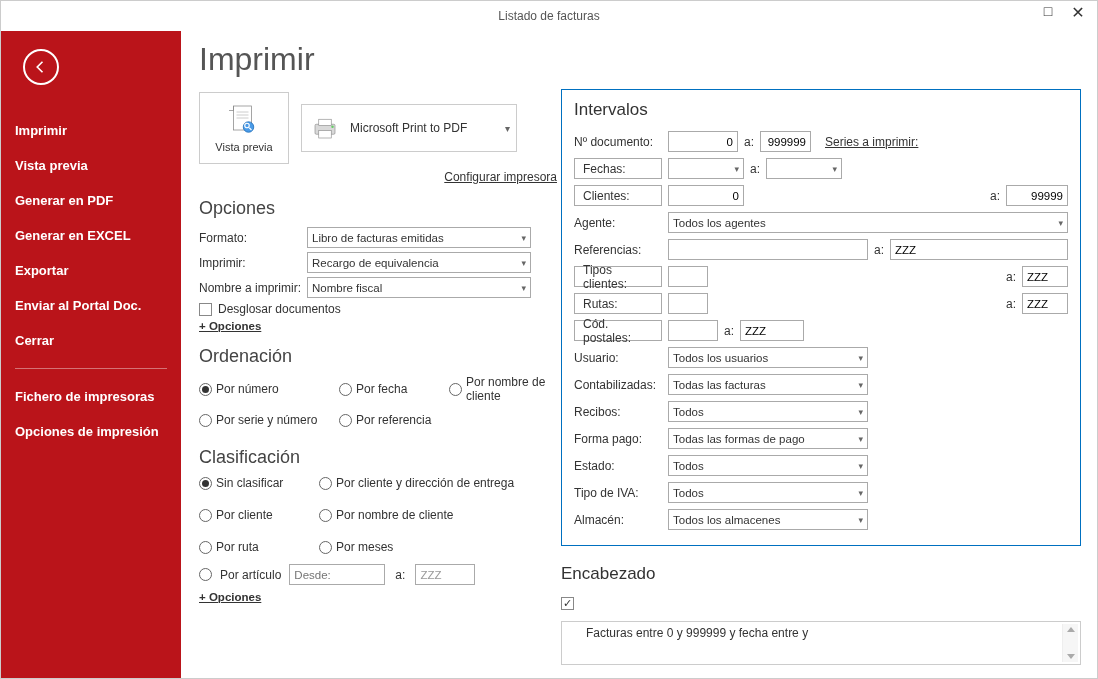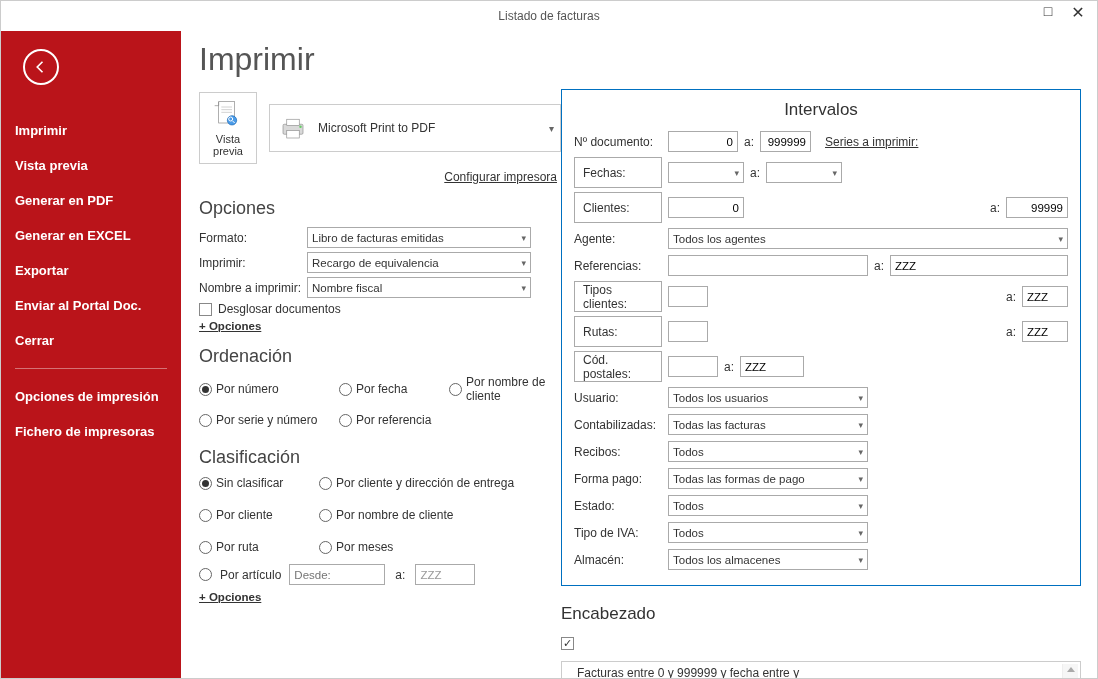--- a/index.html
+++ b/index.html
@@ -12,47 +12,47 @@
 .sidebar { width: 180px; background: #ba141a; color: #fff; padding-top: 18px; padding-left: 0; }
 .back-btn { width: 36px; height: 36px; border: 2px solid #fff; border-radius: 50%; margin-left: 22px; display: flex; align-items: center; justify-content: center; margin-bottom: 28px; }
 .back-btn svg { width: 18px; height: 18px; }
 .side-item { padding: 10px 14px; font-size: 13px; font-weight: 600; cursor: pointer; }
 .side-sep { border-top: 1px solid rgba(255,255,255,0.4); margin: 10px 14px; }
 .content { flex: 1; padding: 10px 18px 0 18px; overflow: hidden; }
 h1.page-title { font-size: 32px; font-weight: 300; color: #555; margin-bottom: 14px; }
 .topcards { display: flex; gap: 12px; align-items: flex-start; }
 .card-btn { border: 1px solid #ccc; padding: 6px 10px; text-align: center; width: 90px; height: 72px; display: flex; flex-direction: column; align-items: center; justify-content: center; gap: 2px; }
 .card-btn-label { font-size: 11px; }
-.printer-select { border: 1px solid #ccc; height: 48px; width: 292px; display: flex; align-items: center; padding: 0 8px; gap: 10px; position: relative; margin-top: 12px; }
+.printer-select { border: 1px solid #ccc; height: 48px; width: 216px; display: flex; align-items: center; padding: 0 8px; gap: 10px; position: relative; margin-top: 12px; }
 .printer-select .chev { position: absolute; right: 6px; top: 50%; transform: translateY(-50%); font-size: 10px; color: #666; }
 .config-link { text-align: right; width: 358px; margin-top: 6px; text-decoration: underline; font-size: 12px; color: #333; cursor: pointer; }
 .section-h { font-size: 18px; color: #444; margin: 14px 0 8px 0; font-weight: 400; }
 .row { display: flex; align-items: center; margin-bottom: 4px; }
 .row-label { width: 108px; font-size: 12px; }
 .select { border: 1px solid #aaa; height: 21px; width: 224px; padding: 0 4px; display: flex; align-items: center; position: relative; font-size: 11.5px; background: #fff; }
 .select .chev { position: absolute; right: 4px; font-size: 9px; color: #666; }
 .input { border: 1px solid #aaa; height: 21px; padding: 0 4px; font-size: 11.5px; background: #fff; }
 .checkbox { width: 13px; height: 13px; border: 1px solid #888; margin-right: 6px; display: inline-flex; align-items: center; justify-content: center; }
 .checkbox.checked::after { content: "✓"; font-size: 11px; color: #333; line-height: 1; }
 .opt-link { text-decoration: underline; font-size: 11.5px; font-weight: 600; cursor: pointer; }
 .radio-row { display: flex; align-items: center; margin-bottom: 6px; }
 .radio { width: 13px; height: 13px; border: 1px solid #666; border-radius: 50%; margin-right: 4px; display: inline-flex; align-items: center; justify-content: center; flex-shrink: 0; }
 .radio.checked::after { content: ""; width: 7px; height: 7px; background: #333; border-radius: 50%; }
 .radio-label { font-size: 12px; }
 .rightcol { position: absolute; left: 560px; top: 88px; width: 520px; }
 .intervals-box { border: 1px solid #0070c0; padding: 10px 12px 10px 12px; }
-.intervals-title { font-size: 17px; margin-bottom: 10px; text-align: center; }
+.intervals-title { font-size: 17px; margin-bottom: 10px; }
 .int-row { display: flex; align-items: center; margin-bottom: 4px; min-height: 23px; }
 .int-label { width: 94px; font-size: 12px; }
-.int-btn { border: 1px solid #aaa; height: 31px; padding: 0 8px; display: flex; align-items: center; font-size: 12px; background: #fff; width: 88px; }
+.int-btn { border: 1px solid #aaa; height: 21px; padding: 0 8px; display: flex; align-items: center; font-size: 12px; background: #fff; width: 88px; }
 .a-lbl { font-size: 12px; margin: 0 6px; }
 .link-u { text-decoration: underline; cursor: pointer; font-size: 12px; text-align: center; }
 .wide-sel { width: 200px; }
 .enc-title { font-size: 17px; margin: 18px 0 8px 0; }
-.enc-text { border: 1px solid #ccc; height: 44px; padding: 4px 22px 4px 15px; font-size: 12px; position: relative; text-decoration: underline; }
+.enc-text { border: 1px solid #ccc; height: 44px; padding: 4px 22px 4px 24px; font-size: 12px; position: relative; }
 .scroll-hint { position: absolute; right: 2px; top: 2px; bottom: 2px; width: 16px; background: #f6f6f6; border-left: 1px solid #eee; }
 .scroll-hint::before, .scroll-hint::after { content: ""; position: absolute; left: 4px; width: 0; height: 0; border-left: 4px solid transparent; border-right: 4px solid transparent; }
 .scroll-hint::before { top: 3px; border-bottom: 5px solid #aaa; }
 .scroll-hint::after { bottom: 3px; border-top: 5px solid #aaa; }
 .leftcol { width: 360px; }
 .class-grid { display: grid; grid-template-columns: 120px 1fr; row-gap: 12px; }
 .art-row { display: flex; align-items: center; gap: 4px; }
 .ord-grid { display: grid; grid-template-columns: 140px 110px 1fr; row-gap: 4px; }
 .icon-svg { display: block; }
 </style>
@@ -75,22 +75,22 @@
         </svg>
     </div>
     <div class="side-item">Imprimir</div>
     <div class="side-item">Vista previa</div>
     <div class="side-item">Generar en PDF</div>
     <div class="side-item">Generar en EXCEL</div>
     <div class="side-item">Exportar</div>
     <div class="side-item">Enviar al Portal Doc.</div>
     <div class="side-item">Cerrar</div>
     <div class="side-sep"></div>
+    <div class="side-item">Fichero de impresoras</div>
     <div class="side-item">Opciones de impresión</div>
-    <div class="side-item">Fichero de impresoras</div>
   </div>
 
   <div class="content">
     <h1 class="page-title">Imprimir</h1>
 
     <div class="leftcol">
       <div class="topcards">
         <div class="card-btn">
           <svg width="36" height="36" viewBox="0 0 48 48">
             <rect x="10" y="4" width="24" height="32" fill="#fff" stroke="#888"></rect>

